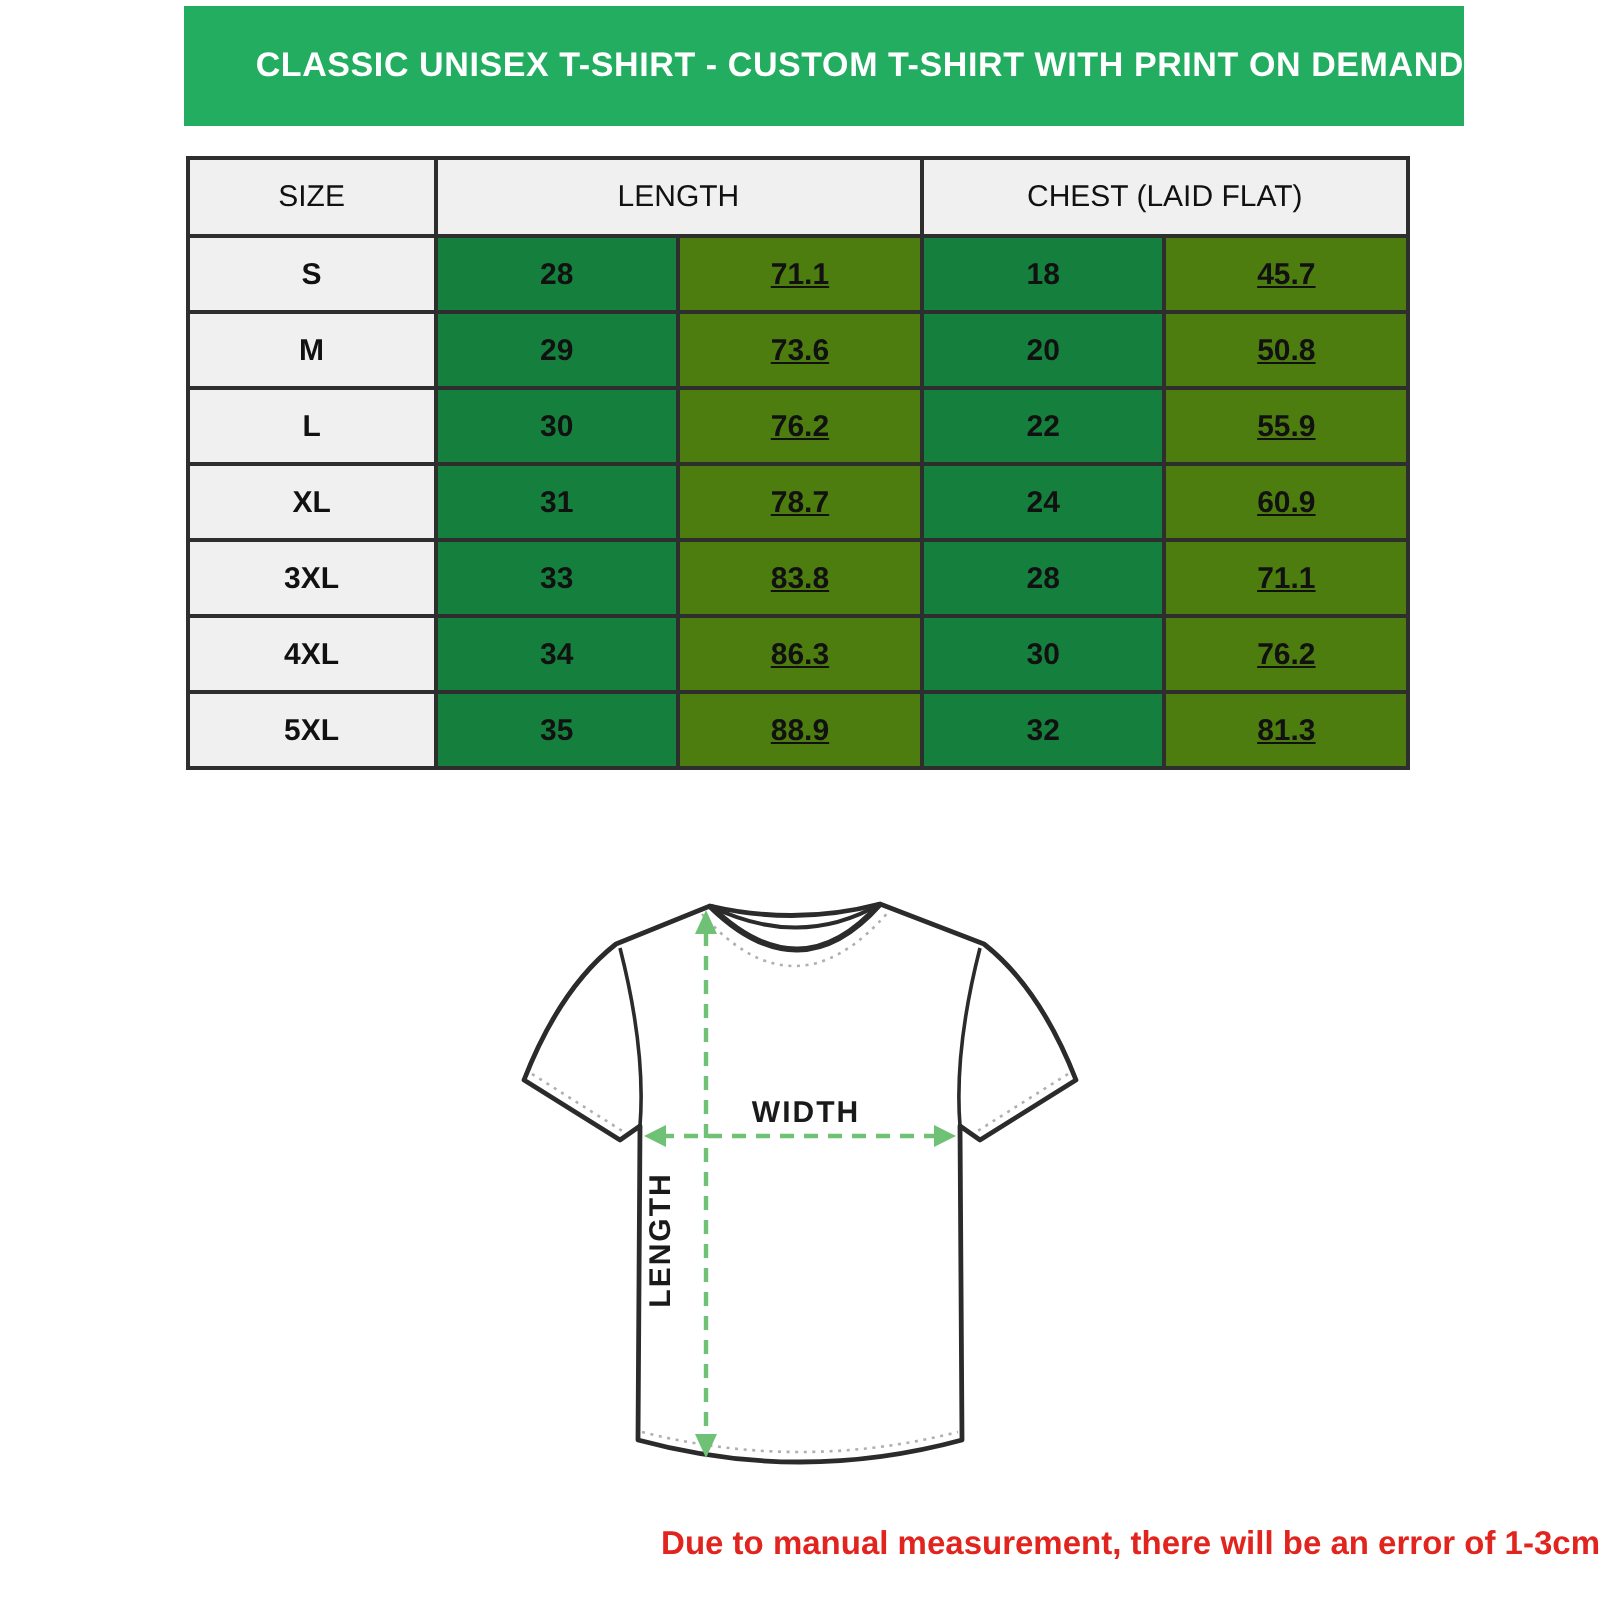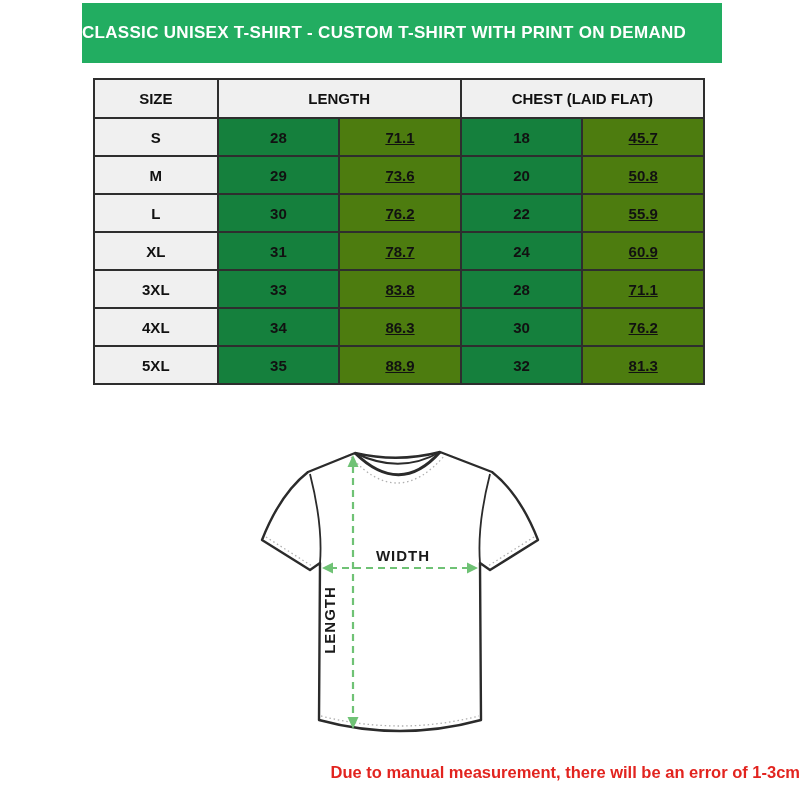--- a/index.html
+++ b/index.html
@@ -1,30 +1,30 @@
 <!DOCTYPE html>
 <html><head>
 <meta charset="utf-8">
 <style>
   html,body{margin:0;padding:0;background:#fff;}
   #page{position:relative;width:800px;height:800px;background:#ffffff;overflow:hidden;
         font-family:"Liberation Sans",sans-serif;}
 
   
-  .banner{position:absolute;left:82px;top:3px;width:640px;height:60px;
-          background:#22ad61;display:flex;align-items:center;justify-content:flex-start;}
+  .banner{position:absolute;left:92px;top:3px;width:640px;height:60px;
+          background:#22ad61;display:flex;align-items:center;justify-content:flex-end;}
   .banner span{color:#ffffff;font-size:17px;font-weight:bold;letter-spacing:.3px;white-space:nowrap;}
 
   
   table.sizes{position:absolute;left:93px;top:78px;width:612px;border-collapse:collapse;
               table-layout:fixed;}
   table.sizes th, table.sizes td{
       border:2px solid #2e2e2e;text-align:center;vertical-align:middle;
       font-size:15px;color:#111;height:36px;padding:0;}
-  table.sizes th{height:37px;font-weight:bold;background:#f0f0f0;}
+  table.sizes th{height:37px;font-weight:normal;background:#f0f0f0;}
   table.sizes td{font-weight:600;background:#15803d;}
   table.sizes td.shade{background:#f0f0f0;font-weight:bold;}
   table.sizes td.cm{background:#4d7c0f;text-decoration:underline;}
 
   
   .diagram{position:absolute;left:240px;top:430px;width:320px;height:320px;}
 
   
   .note{position:absolute;left:0;top:763px;width:800px;text-align:right;}
   .note span{color:#e2241f;font-size:16.5px;font-weight:bold;}

